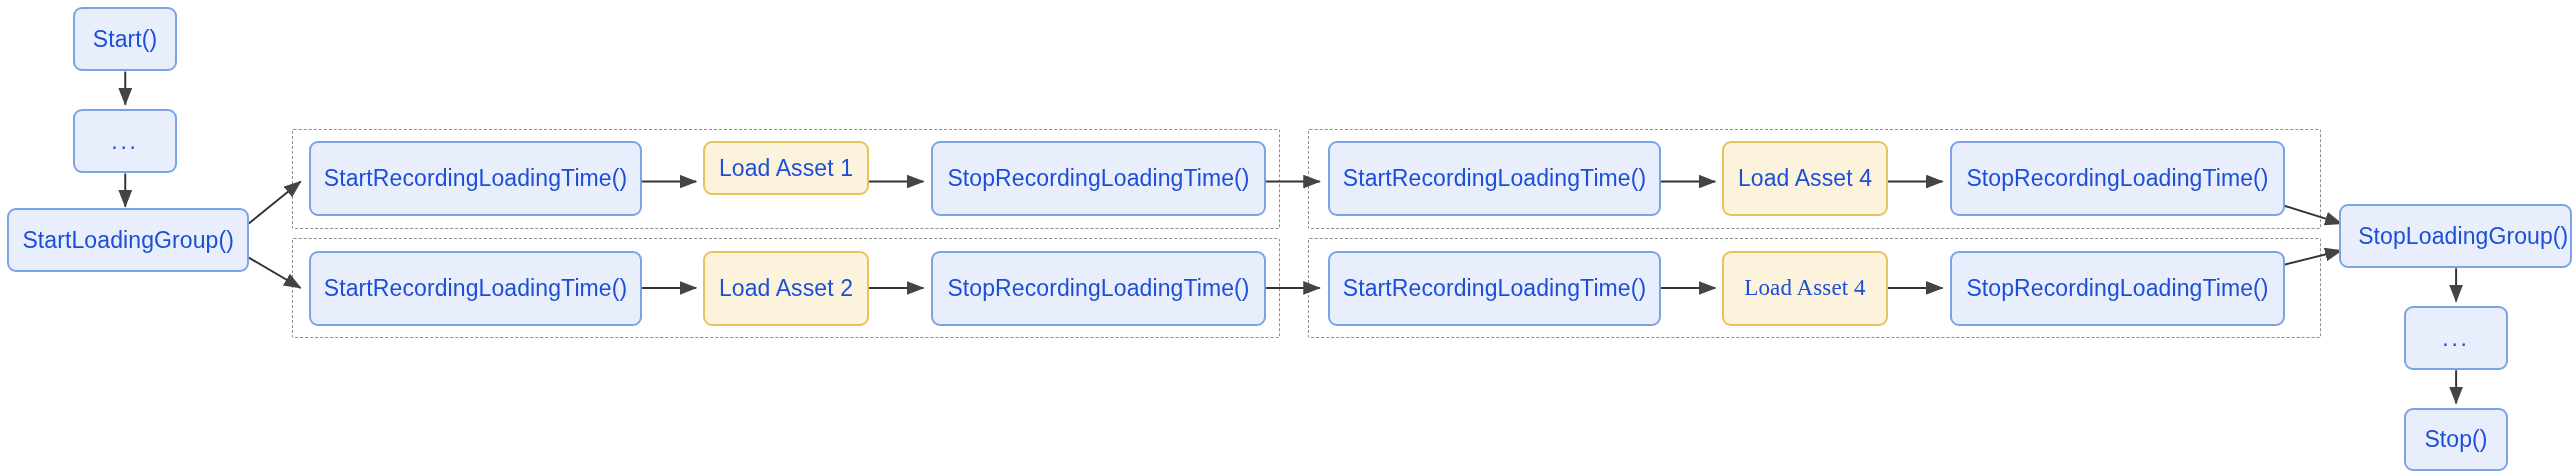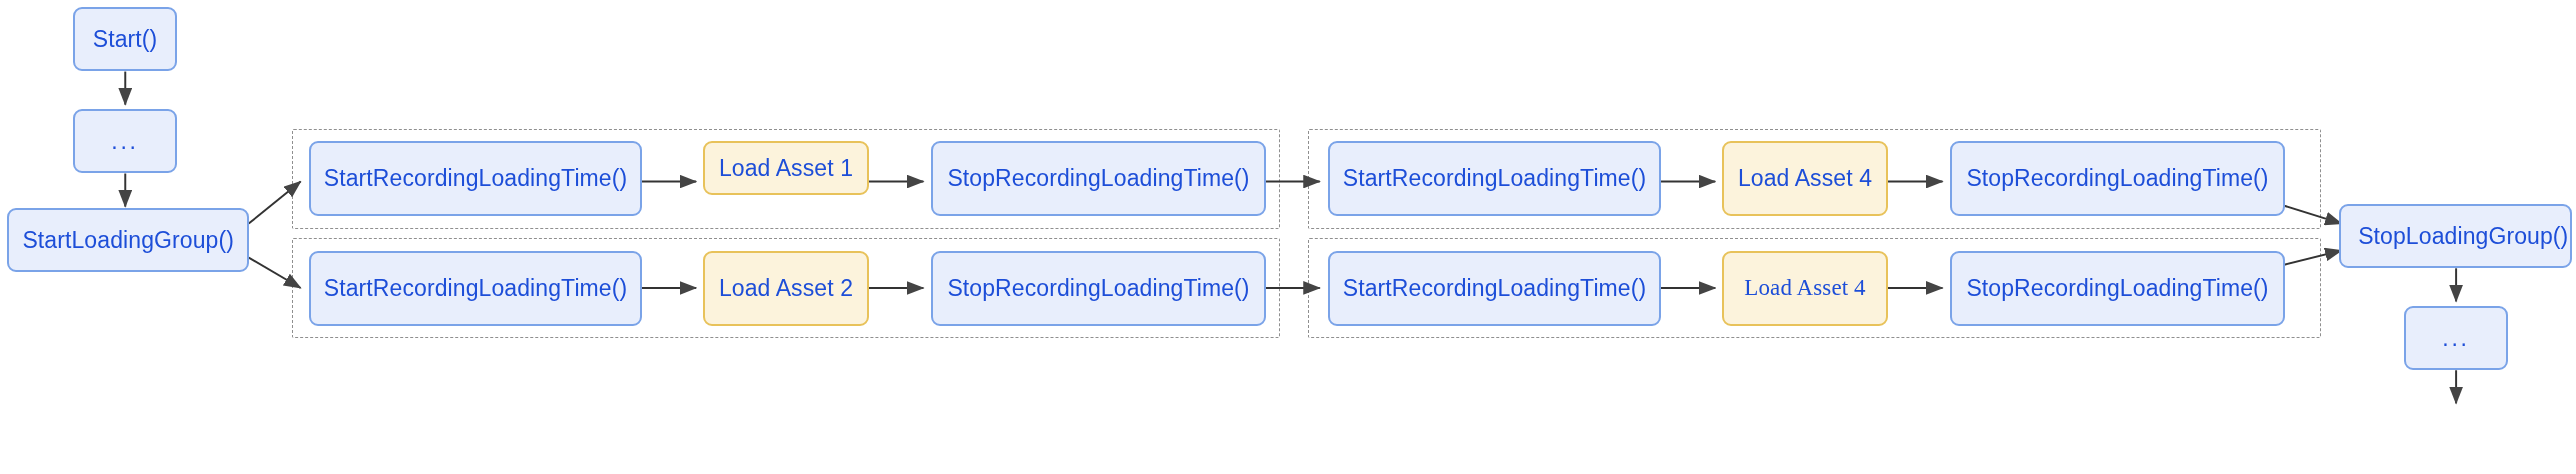--- a/index.html
+++ b/index.html
@@ -178,15 +178,18 @@
   </div>
 
   <div class="node node-blue" style="left:2339px; top:204px; width:233px; height:64px;padding-left:28px;">
     <span class="node-label">StopLoadingGroup()</span>
   </div>
 
   <div class="node node-blue node-ellipsis" style="left:2404px; top:306px; width:104px; height:64px;">
     <span class="node-label">...</span>
   </div>
 
+  <div class="node node-blue" style="left:2404px; top:408px; width:104px; height:63px;">
+    <span class="node-label">Stop()</span>
+  </div>
 
 </div>
 
 
 </body></html>

